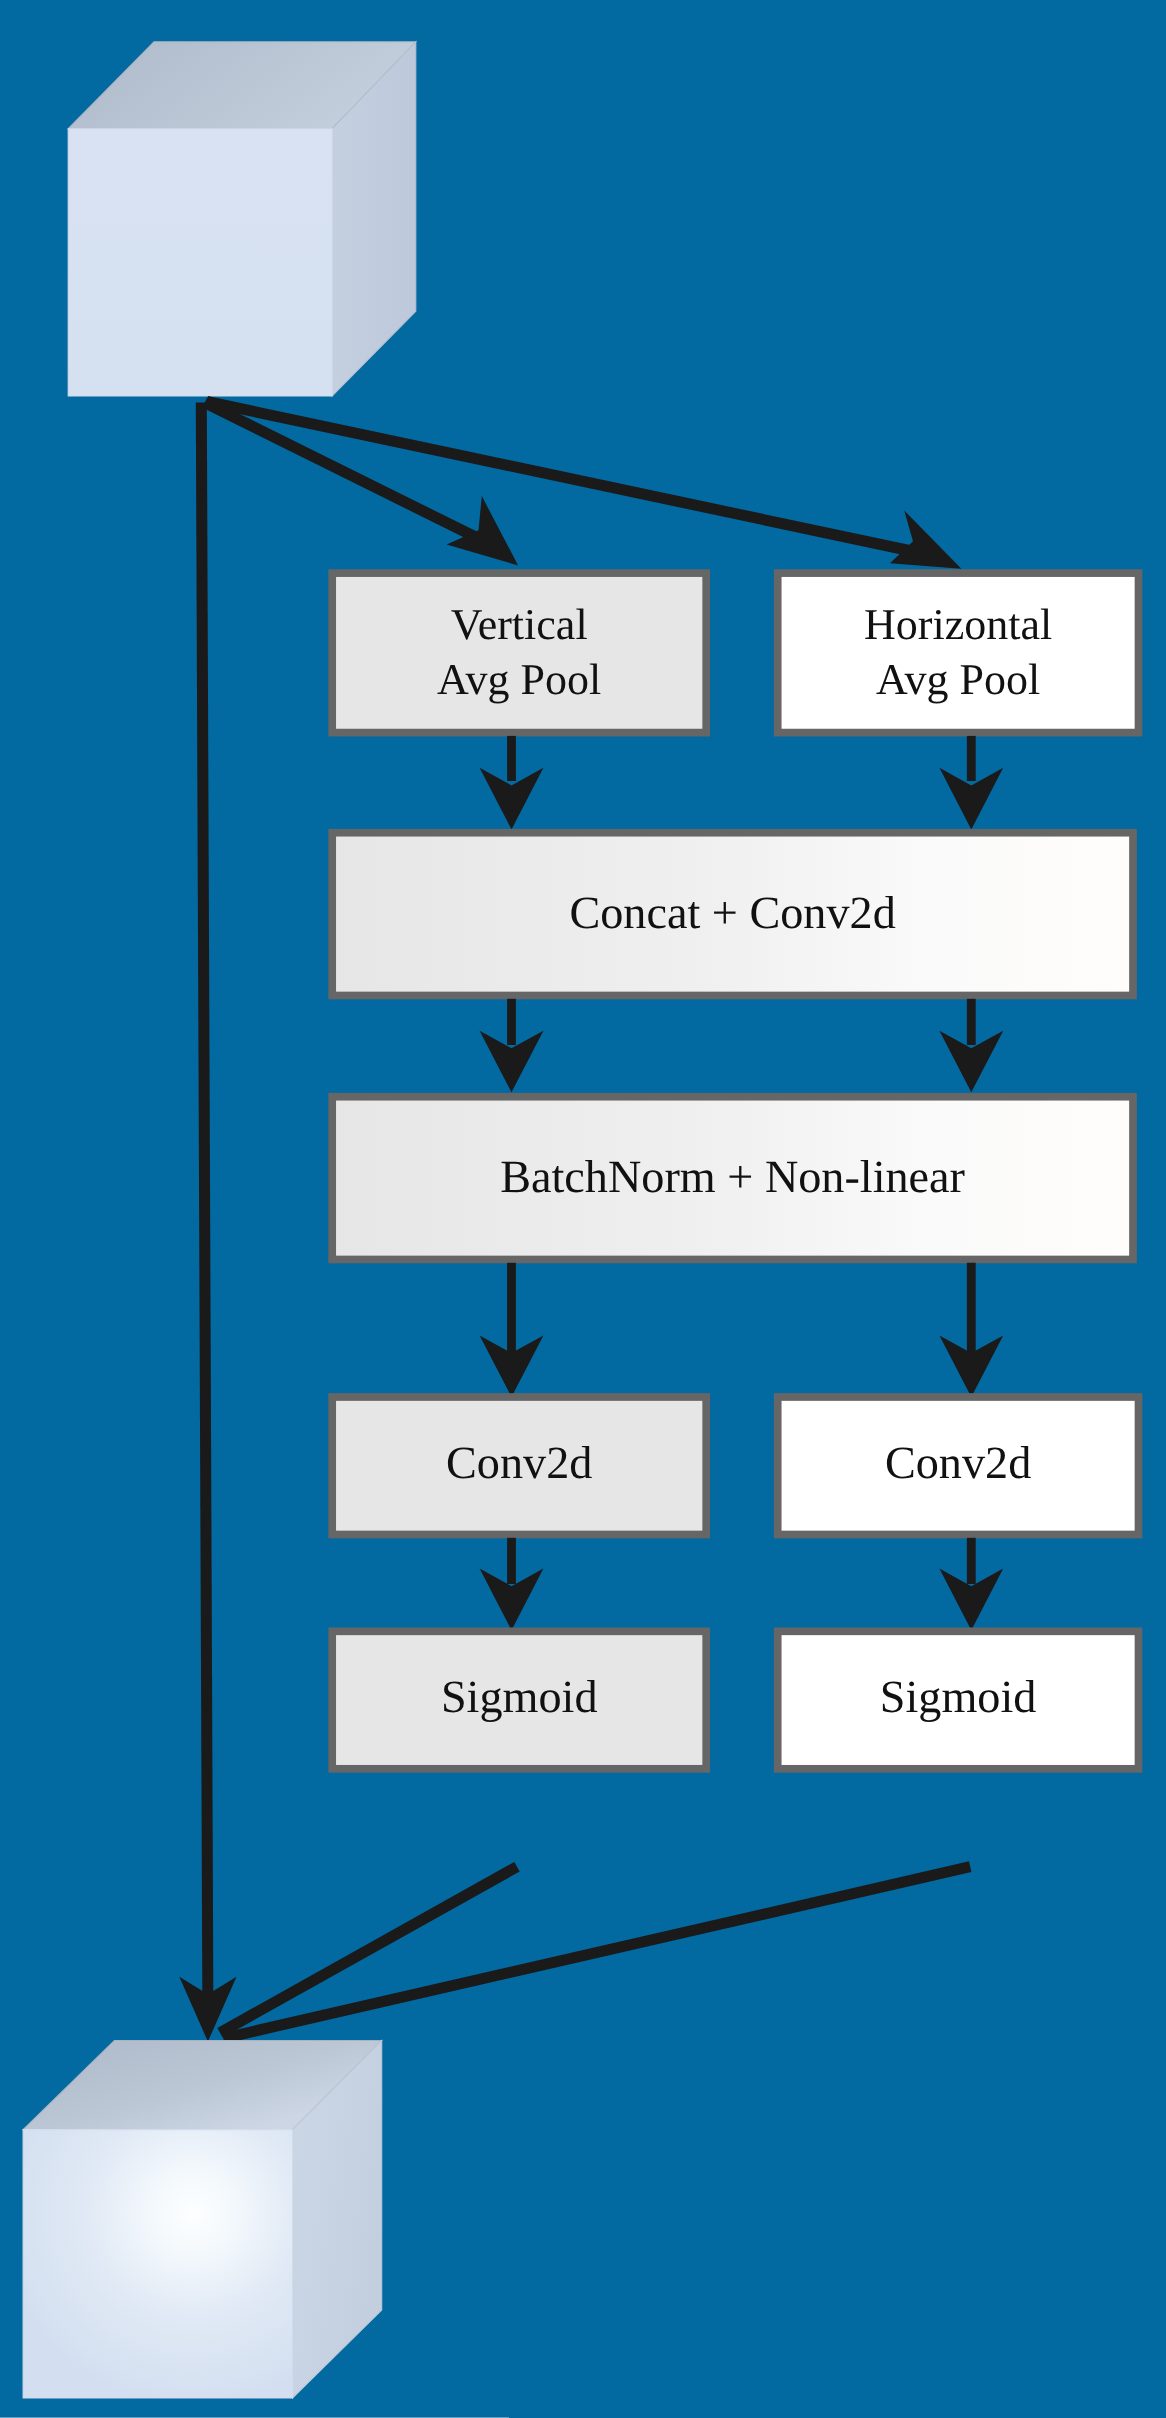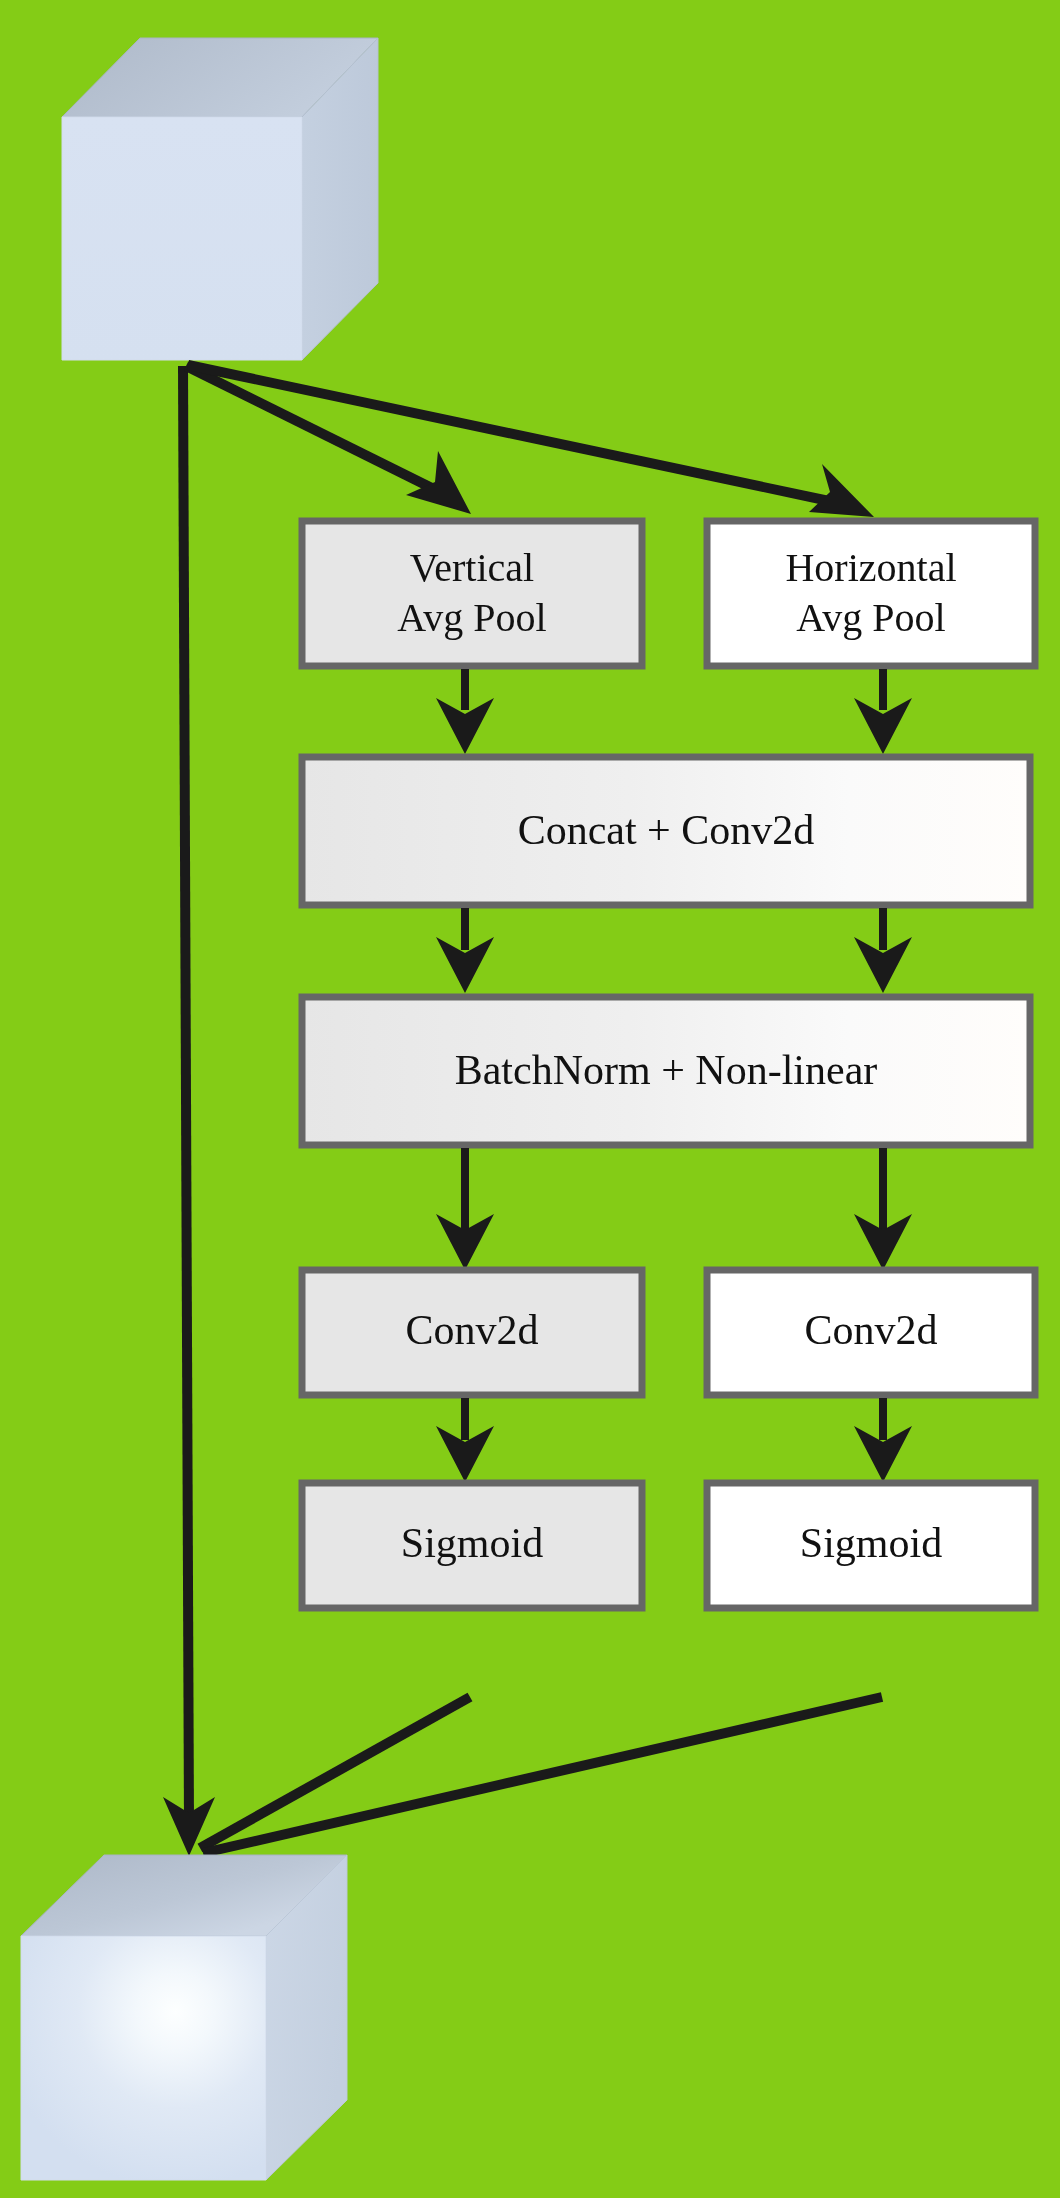--- a/index.html
+++ b/index.html
@@ -7,21 +7,21 @@
     padding: 0;
     background: #ffffff;
   }
   body {
     font-family: "Liberation Serif", "DejaVu Serif", serif;
   }
   #canvas {
     position: relative;
     width: 1060px;
     height: 2198px;
-    background: #84cc16;
+    background: #0369a1;
     overflow: hidden;
   }
   #diagram-svg {
     position: absolute;
     left: 0;
     top: 0;
     width: 1060px;
     height: 2198px;
   }
   .node-label {

